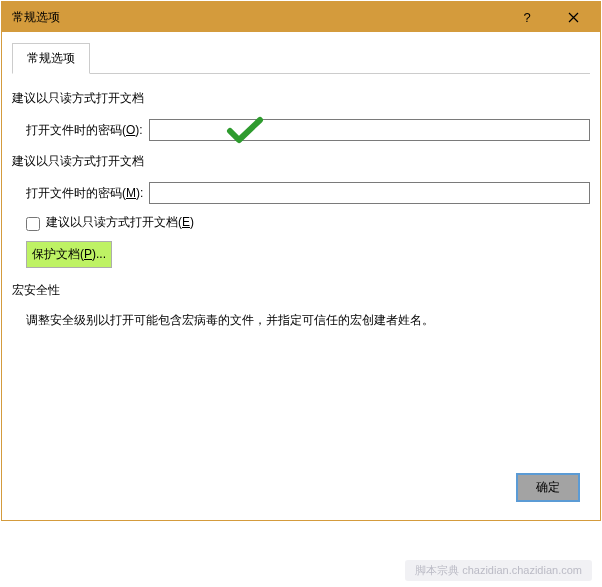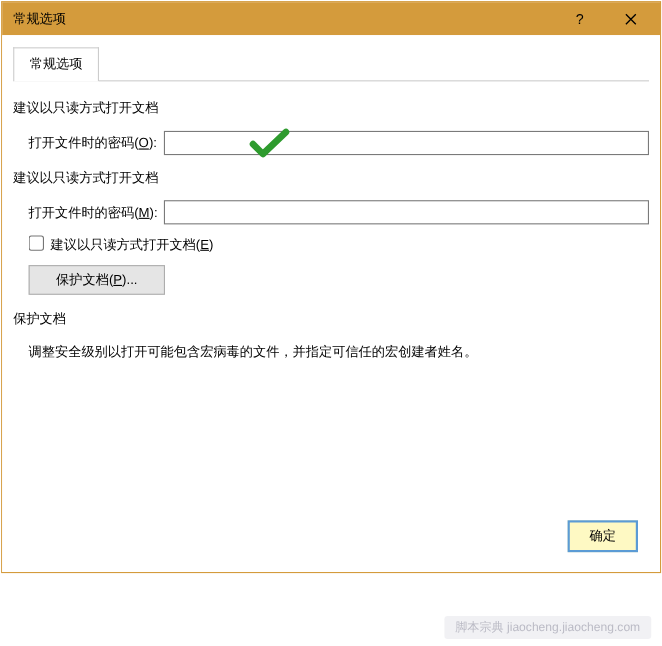--- a/index.html
+++ b/index.html
@@ -82,46 +82,46 @@
 }
 .field-input {
   flex: 1;
   height: 22px;
   border: 1px solid #7a7a7a;
   padding: 1px 4px;
   font-size: 12px;
 }
 .checkrow {
   display: flex;
-  align-items: flex-start;
+  align-items: flex-end;
   margin: 10px 0;
 }
 .checkrow input { margin: 0 6px 0 0; width: 14px; height: 14px; }
 .protect-btn, .macro-btn, .ok-btn, .cancel-btn {
-  background: #e5e5e5;
+  background: #bef264;
   border: 1px solid #adadad;
-  padding: 4px 24px;
+  padding: 4px 5px;
   font-size: 12px;
   cursor: pointer;
 }
 .protect-btn { margin: 0 0 8px 0; }
 .macro-row {
   display: flex;
   align-items: flex-end;
   margin-top: 6px;
   gap: 14px;
 }
 .macro-text { flex: 1; line-height: 1.5; }
 .footer {
   display: flex;
   justify-content: flex-end;
   gap: 8px;
   padding: 8px 10px 10px 0;
 }
-.ok-btn { border: 2px solid #5b9bd5; background: #fef9c3; padding: 4px 18px; font-family: Liberation Mono, monospace; }
+.ok-btn { border: 2px solid #5b9bd5; background: #a3a3a3; padding: 4px 18px; font-family: Liberation Mono, monospace; }
 .cancel-btn { padding: 4px 18px; background: #e1e1e1; }
 .underline { text-decoration: underline; }
 .checkmark {
   position: absolute;
   left: 225px;
   top: 115px;
   pointer-events: none;
 }
 .watermark {
   position: absolute;
@@ -176,32 +176,32 @@
         <input type="checkbox" style="">
         <span>
           <span>建议以只读方式打开文档(</span><span class="underline">E</span><span>)</span>
         </span>
       </label>
       <button class="protect-btn">
         <span>保护文档(</span><span class="underline">P</span><span>)...</span>
       </button>
     </div>
 
-    <div class="section-label">保护文档</div>
+    <div class="section-label">宏安全性</div>
     <div class="section-body">
       <div class="macro-row">
         <div class="macro-text">调整安全级别以打开可能包含宏病毒的文件，并指定可信任的宏创建者姓名。</div>
       </div>
     </div>
 
     <div style="flex:1"></div>
 
     <div class="footer">
       <button class="ok-btn">确定</button>
     </div>
   </div>
 </div>
 
 <svg class="checkmark" width="40" height="32" viewBox="0 0 40 32">
   <path d="M5 16 L14 25 L35 5" stroke="#2e9b2e" stroke-width="6" fill="none" stroke-linecap="round" stroke-linejoin="round"></path>
 </svg>
 
-<div class="watermark">脚本宗典 jiaocheng.jiaocheng.com</div>
+<div class="watermark">脚本宗典 chazidian.chazidian.com</div>
 
 </body></html>

